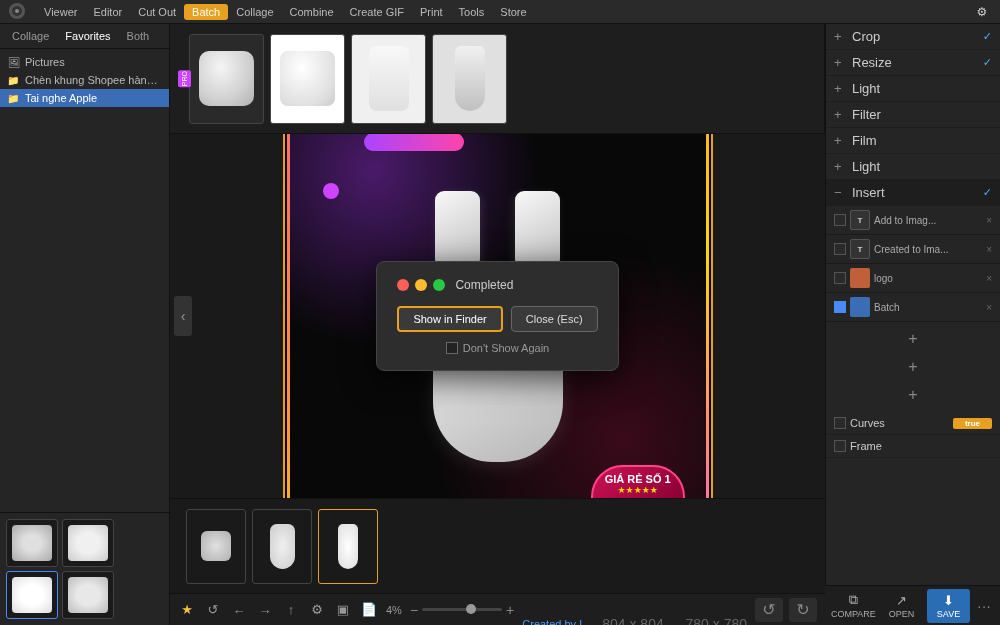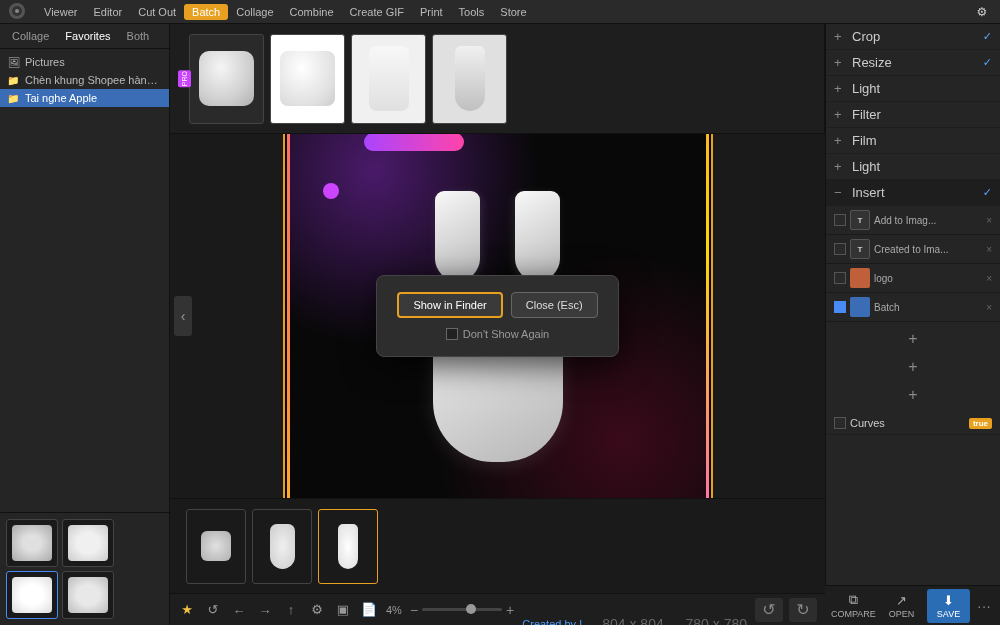--- a/index.html
+++ b/index.html
@@ -77,21 +77,21 @@
     .layer-check { width: 12px; height: 12px; border: 1px solid #555; background: #2a2a2a; }
     .layer-check.checked { background: #4a8af4; border-color: #4a8af4; }
     .layer-thumb { width: 20px; height: 20px; background: #444; border-radius: 2px; overflow: hidden; display: flex; align-items: center; justify-content: center; font-size: 9px; }
     .layer-thumb.text { background: #333; color: #ccc; font-weight: bold; font-size: 8px; border: 1px solid #555; }
     .layer-thumb.orange { background: #c0603a; }
     .layer-thumb.blue { background: #3a6db5; }
     .layer-name { flex: 1; font-size: 10px; color: #aaa; white-space: nowrap; overflow: hidden; text-overflow: ellipsis; }
     .layer-x { color: #666; font-size: 10px; cursor: pointer; }
     .panel-add-btn { display: flex; align-items: center; justify-content: center; padding: 4px; cursor: pointer; }
     .panel-add-icon { color: #888; font-size: 16px; }
-    .pro-badge { background: #e8a020; color: #fff; font-size: 8px; padding: 1px 4px; border-radius: 2px; font-weight: bold; }
+    .pro-badge { background: #e8a020; color: #fff; font-size: 8px; padding: 1px 12px; border-radius: 2px; font-weight: bold; }
     .panel-curves-row { display: flex; align-items: center; padding: 5px 8px; border-bottom: 1px solid #1e1e1e; cursor: pointer; }
 
     
     .content-area { display: flex; flex: 1; overflow: hidden; }
     .small-thumb { width: 52px; height: 48px; background: #2a2a2a; border-radius: 3px; border: 1px solid #444; display: flex; align-items: center; justify-content: center; cursor: pointer; }
     .small-thumb.active { border-color: #4a8af4; }
   </style>
 </head>
 <body>
 
@@ -190,30 +190,40 @@
               <div style="position: absolute; inset: 0; background: radial-gradient(ellipse at 20% 15%, #4a1a6a 0%, transparent 35%), radial-gradient(ellipse at 80% 80%, #3a0a1a 0%, transparent 40%), #080808;"></div>
 
               <div class="top-deco"></div>
               <div class="circle-deco"></div>
 
               <div style="position: absolute; top: 20%; left: 35%; width: 45px; height: 90px; background: linear-gradient(150deg, #f8f8f8 0%, #d8d8d8 50%, #b8b8b8 100%); border-radius: 12px 12px 30px 30px; box-shadow: 2px 2px 10px rgba(255,255,255,0.1);"></div>
               <div style="position: absolute; top: 20%; right: 35%; width: 45px; height: 90px; background: linear-gradient(150deg, #f8f8f8 0%, #d8d8d8 50%, #b8b8b8 100%); border-radius: 12px 12px 30px 30px; box-shadow: -2px 2px 10px rgba(255,255,255,0.1);"></div>
 
               <div style="position: absolute; bottom: 15%; left: 50%; transform: translateX(-50%); width: 130px; height: 160px; background: linear-gradient(150deg, #f5f5f5 0%, #d5d5d5 50%, #b5b5b5 100%); border-radius: 20px 20px 60px 60px; box-shadow: 0 4px 20px rgba(255,255,255,0.1);"></div>
 
+              <div style="position: absolute; bottom: 5%; right: 5%; background: linear-gradient(135deg, #cc1155, #880033); border-radius: 40px 40px 8px 8px; padding: 6px 12px; border: 2px solid #ff4488; min-width: 90px; text-align: center;">
+                <div style="color: #fff; font-weight: bold; font-size: 11px; white-space: nowrap;">GIÁ RẺ SỐ 1</div>
+                <div style="color: #ffd700; font-size: 9px; text-align: center;">★★★★★</div>
+              </div>
 
               <div style="position: absolute; inset: 0; display: flex; align-items: center; justify-content: center; transform: rotate(-30deg); pointer-events: none; overflow: hidden;">
                 <span style="color: rgba(255,255,255,0.06); font-size: 16px; white-space: nowrap;">lucidgen.com</span>
               </div>
             </div>
           </div>
         </div>
 
         <div class="dialog-overlay">
           <div class="dialog">
+            <div class="dialog-titlebar">
+              <button class="dialog-btn-close"></button>
+              <button class="dialog-btn-min"></button>
+              <button class="dialog-btn-max"></button>
+              <span class="dialog-title">Completed</span>
+            </div>
             <div class="dialog-actions">
               <button class="dialog-action-btn primary">Show in Finder</button>
               <button class="dialog-action-btn">Close (Esc)</button>
             </div>
             <div class="dialog-check">
               <div class="dialog-checkbox"></div>
               <span>Don't Show Again</span>
             </div>
           </div>
         </div>
@@ -346,20 +356,24 @@
         <span class="panel-add-icon">+</span>
       </div>
     </div>
 
     <div class="panel-curves-row">
       <div class="layer-check"></div>
       <span style="flex: 1; font-size: 11px; color: #ccc; margin-left: 4px;">Curves</span>
       <span class="pro-badge">true</span>
     </div>
 
+    <div class="panel-curves-row">
+      <div class="layer-check"></div>
+      <span style="flex: 1; font-size: 11px; color: #ccc; margin-left: 4px;">Frame</span>
+    </div>
 
     <div style="flex: 1;"></div>
     <div style="margin: 6px; background: linear-gradient(135deg, #1a1a3a, #2a1a4a); border-radius: 6px; padding: 8px; display: flex; align-items: center; gap: 6px; border: 1px solid #444;">
       <div style="background: #fff; border-radius: 3px; padding: 2px 4px; font-size: 8px; color: #333; font-weight: bold; white-space: nowrap;">PhotoScape X</div>
       <span style="font-size: 11px; color: #fff;"><span style="color: #e8a020; font-weight: bold;">Pro version</span></span>
     </div>
   </div>
 </div>
 
 <div style="position: fixed; bottom: 0; right: 0; width: 175px; height: 40px; background: #1e1e1e; border-top: 1px solid #111; display: flex; align-items: center; justify-content: flex-end; padding: 0 6px; gap: 4px; z-index: 20;">

